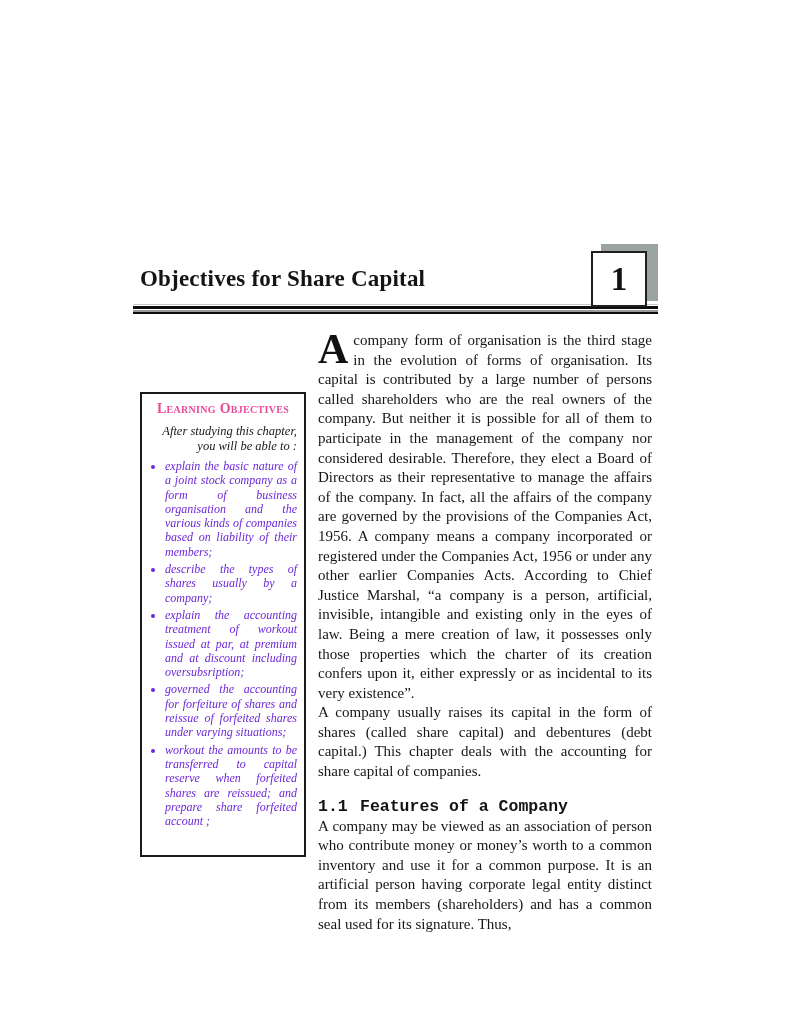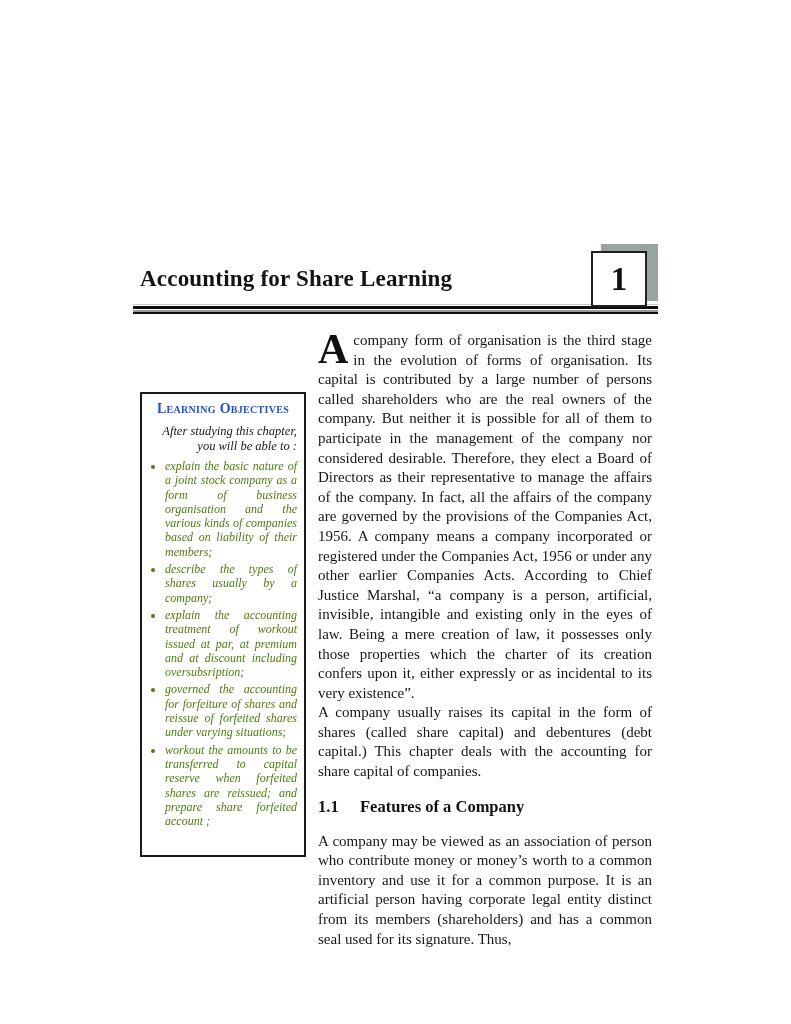--- a/index.html
+++ b/index.html
@@ -29,53 +29,53 @@
     font-size:33px;font-weight:bold;color:#111;
   }
   
   .lo-box{
     position:absolute;left:140px;top:392px;width:166px;height:465px;
     border:2px solid #1a1a1a;box-sizing:border-box;background:#fff;
     padding:7px 7px 4px 7px;overflow:hidden;
   }
   .lo-title{
     text-align:center;font-variant:small-caps;font-weight:bold;
-    font-size:14px;letter-spacing:0.3px;color:#1d4ed8;
+    font-size:14px;letter-spacing:0.3px;color:#ec4899;
   }
   .lo-intro{
     font-style:italic;font-size:12.5px;line-height:15px;
     margin:7px 0 5px 0;color:#181818;text-align:right;
   }
   .lo-list{margin:0;padding-left:16px;list-style:disc outside;}
   .lo-list li{
     font-style:italic;font-size:12px;line-height:14.3px;
-    text-align:justify;margin-bottom:3px;color:#4d7c0f;
+    text-align:justify;margin-bottom:3px;color:#6d28d9;
   }
   
   .body-col{position:absolute;left:318px;top:331px;width:334px;}
   .para{
     font-size:15px;line-height:19.6px;text-align:justify;
     margin:0;color:#161616;
   }
   .dropcap{
     float:left;font-size:42px;line-height:33px;font-weight:bold;
     margin:2px 5px 0 0;color:#111;
   }
   .section-heading{
-    font-size:16.5px;font-weight:bold;margin:15px 0 15px 0;color:#131313;
-    font-family:Liberation Serif, serif;
+    font-size:16.5px;font-weight:bold;margin:15px 0 1px 0;color:#131313;
+    font-family:Liberation Mono, monospace;
   }
   .sec-num{display:inline-block;width:42px;}
 </style>
 </head>
 <body>
 
 <div class="page">
 
-  <h1 class="chapter-title">Accounting for Share Learning</h1>
+  <h1 class="chapter-title">Objectives for Share Capital</h1>
 
   <div class="title-rule">
     <div class="r1"></div>
     <div class="r2"></div>
     <div class="r3"></div>
     <div class="r4"></div>
   </div>
 
   <div class="chapter-shadow"></div>
   <div class="chapter-box">

